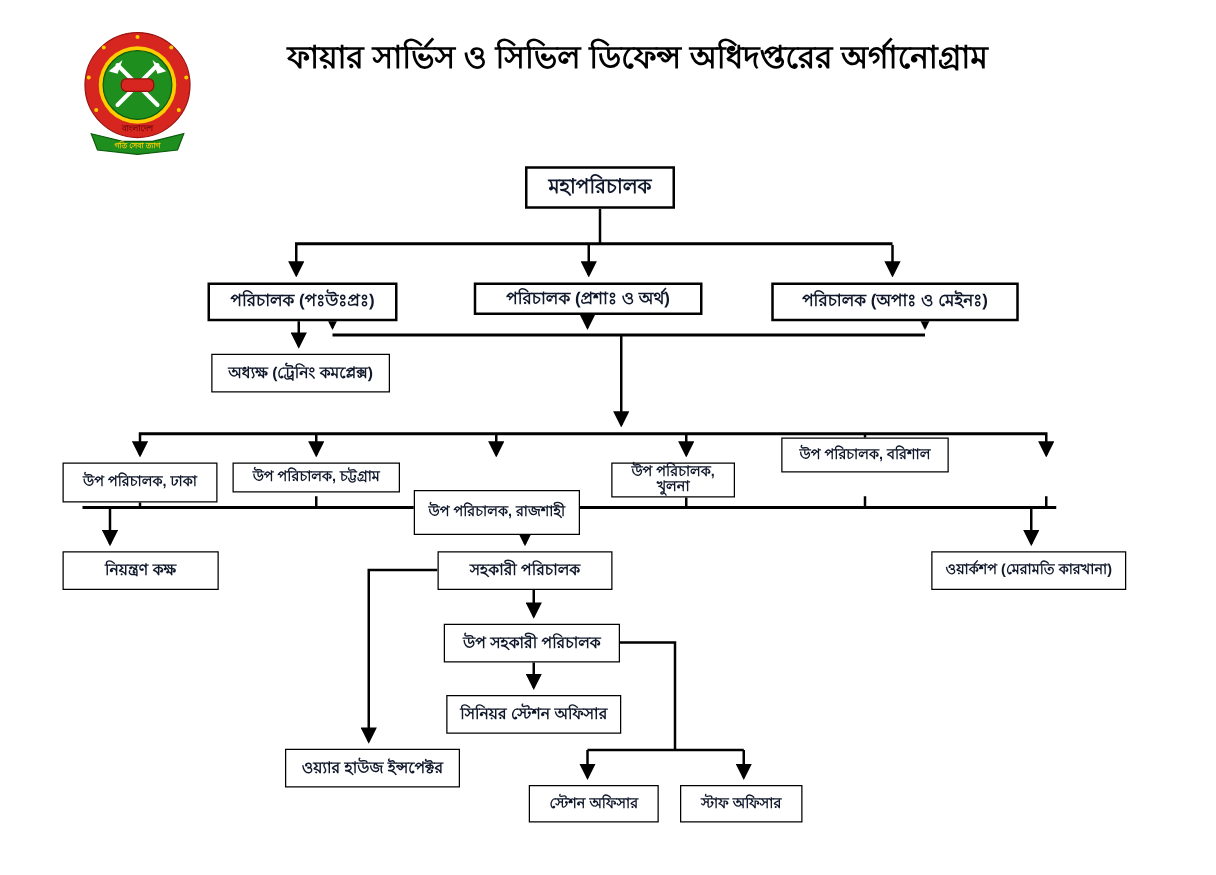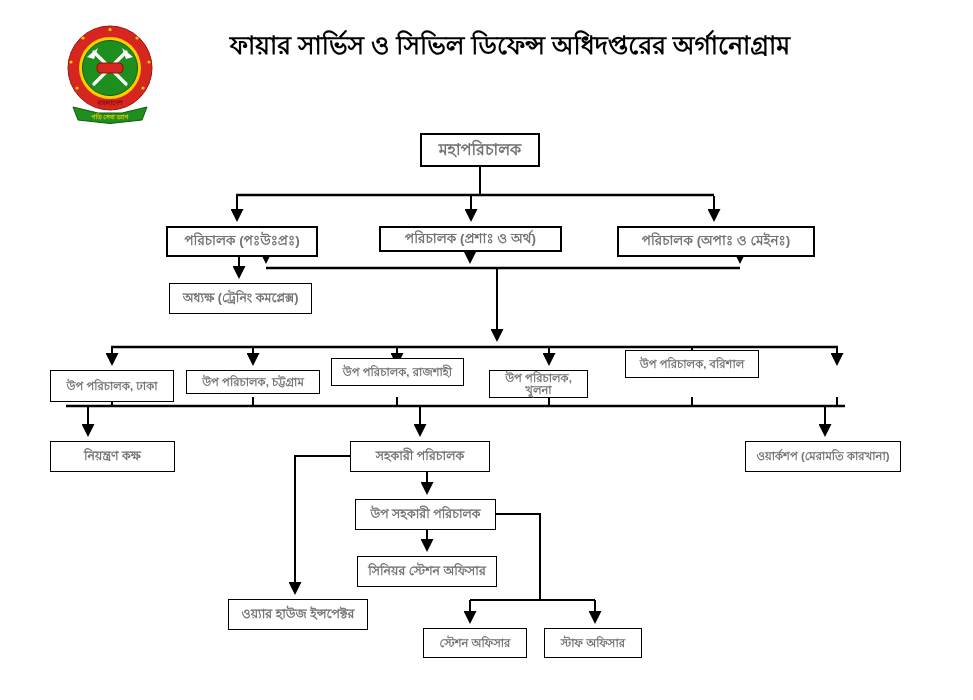--- a/index.html
+++ b/index.html
@@ -4,21 +4,21 @@
 <style>
   html,body{margin:0;padding:0;background:#fff;}
   #stage{
     position:relative;width:973px;height:700px;background:#ffffff;
     font-family:"Liberation Sans","DejaVu Sans",sans-serif;overflow:hidden;
   }
   #connectors{position:absolute;left:0;top:0;z-index:0;}
   .box{
     position:absolute;z-index:2;background:#fff;border:2px solid #000;
     display:flex;align-items:center;justify-content:center;text-align:center;
-    font-weight:bold;color:#737373;line-height:1.05;box-sizing:border-box;padding:1px 3px;
+    font-weight:bold;color:#0f172a;line-height:1.05;box-sizing:border-box;padding:1px 3px;
   }
   .lvl1{font-size:16px;}
   .lvl2{font-size:13.5px;}
   .lvl3{font-size:12.5px;border-width:1.5px;}
   .sm{font-size:11.5px;border-width:1.5px;}
   #title{
     position:absolute;left:190px;top:26px;width:640px;z-index:2;
     font-size:25px;font-weight:bold;color:#000;text-align:center;
   }
   #emblem{position:absolute;left:58px;top:24px;z-index:2;}
@@ -113,21 +113,21 @@
   <div class="box lvl1" style="left:420px;top:133px;width:120px;height:34px;">মহাপরিচালক</div>
 
   <div class="box lvl2" style="left:166px;top:226px;width:152px;height:31px;">পরিচালক (পঃউঃপ্রঃ)</div>
   <div class="box lvl2" style="left:379px;top:226px;width:183px;height:26px;">পরিচালক (প্রশাঃ ও অর্থ)</div>
   <div class="box lvl2" style="left:617px;top:226px;width:198px;height:31px;text-align:right;">পরিচালক (অপাঃ ও মেইনঃ)</div>
 
   <div class="box lvl3" style="left:169px;top:283px;width:143px;height:31px;">অধ্যক্ষ (ট্রেনিং কমপ্লেক্স)</div>
 
   <div class="box sm" style="left:50px;top:370px;width:124px;height:32px;">উপ পরিচালক, ঢাকা</div>
   <div class="box sm" style="left:186px;top:370px;width:134px;height:24px;">উপ পরিচালক, চট্টগ্রাম</div>
-  <div class="box sm" style="left:331px;top:358px;width:133px;height:28px;">উপ পরিচালক, রাজশাহী</div>
+  <div class="box sm" style="left:331px;top:392px;width:133px;height:36px;">উপ পরিচালক, রাজশাহী</div>
   <div class="box sm" style="left:489px;top:370px;width:99px;height:28px;">উপ পরিচালক, খুলনা</div>
   <div class="box sm" style="left:625px;top:350px;width:134px;height:28px;">উপ পরিচালক, বরিশাল</div>
 
   <div class="box lvl3" style="left:50px;top:441px;width:125px;height:31px;">নিয়ন্ত্রণ কক্ষ</div>
   <div class="box lvl3" style="left:350px;top:441px;width:140px;height:31px;">সহকারী পরিচালক</div>
   <div class="box sm" style="left:745px;top:441px;width:156px;height:31px;">ওয়ার্কশপ (মেরামতি কারখানা)</div>
 
   <div class="box lvl3" style="left:357px;top:556px;width:140px;height:31px;">সিনিয়র স্টেশন অফিসার</div>
   <div class="box lvl3" style="left:355px;top:499px;width:141px;height:31px;">উপ সহকারী  পরিচালক</div>
   <div class="box lvl3" style="left:228px;top:599px;width:140px;height:31px;">ওয়্যার হাউজ ইন্সপেক্টর</div>

